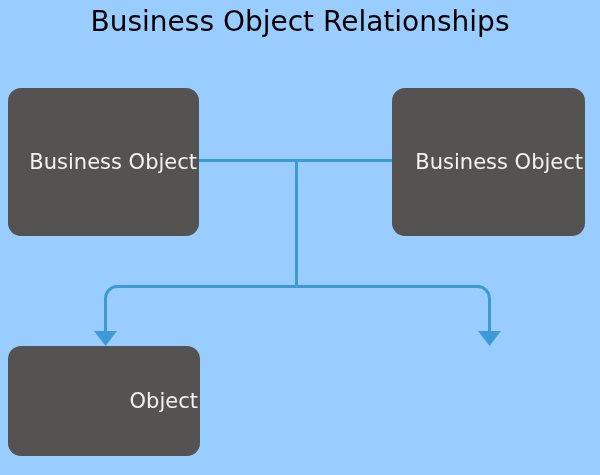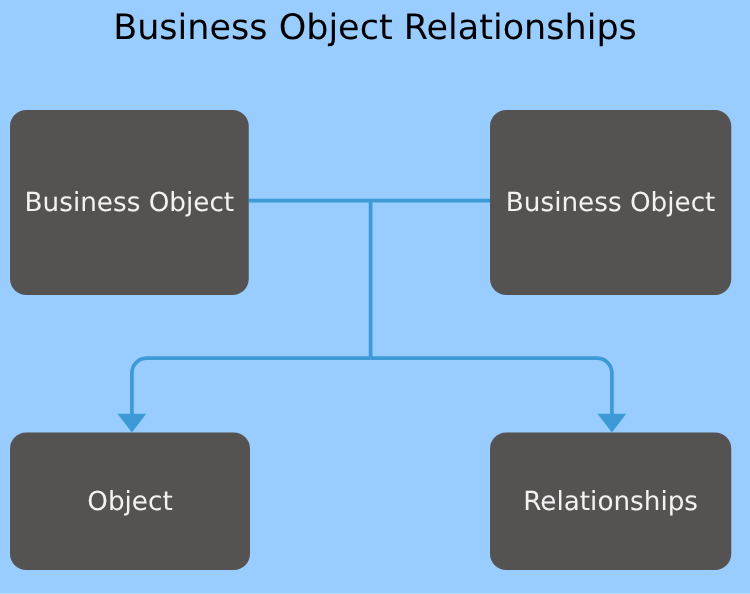--- a/index.html
+++ b/index.html
@@ -33,21 +33,21 @@
     letter-spacing: 0px;
     white-space: nowrap;
   }
   .node-box {
     position: absolute;
     background: #555352;
     border-radius: 13px;
     box-sizing: border-box;
     display: flex;
     align-items: center;
-    justify-content: center;
+    justify-content: flex-end;
     overflow: hidden;
   }
   .node-label {
     color: #F2F2F2;
     font-size: 21px;
     line-height: 26px;
     font-family: "DejaVu Sans", "Liberation Sans", sans-serif;
     white-space: nowrap;
     text-align: center;
     padding: 0 2px;
@@ -118,17 +118,14 @@
   </div>
 
   <div class="node-box" id="node-business-object-right">
     <span class="node-label">Business Object</span>
   </div>
 
   <div class="node-box" id="node-groups">
     <span class="node-label">Object</span>
   </div>
 
-  <div class="node-box" id="node-relationships">
-    <span class="node-label">Relationships</span>
-  </div>
 
 </div>
 
 </body></html>

